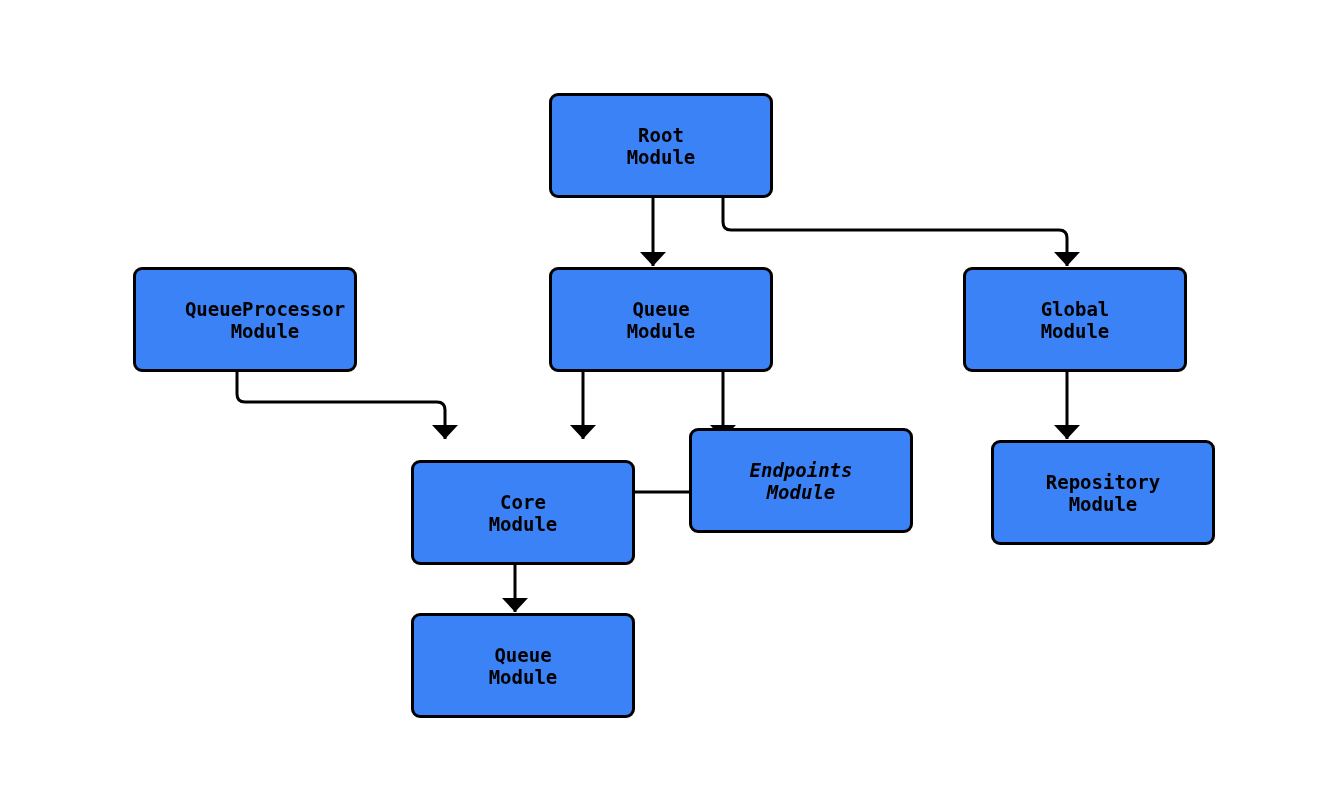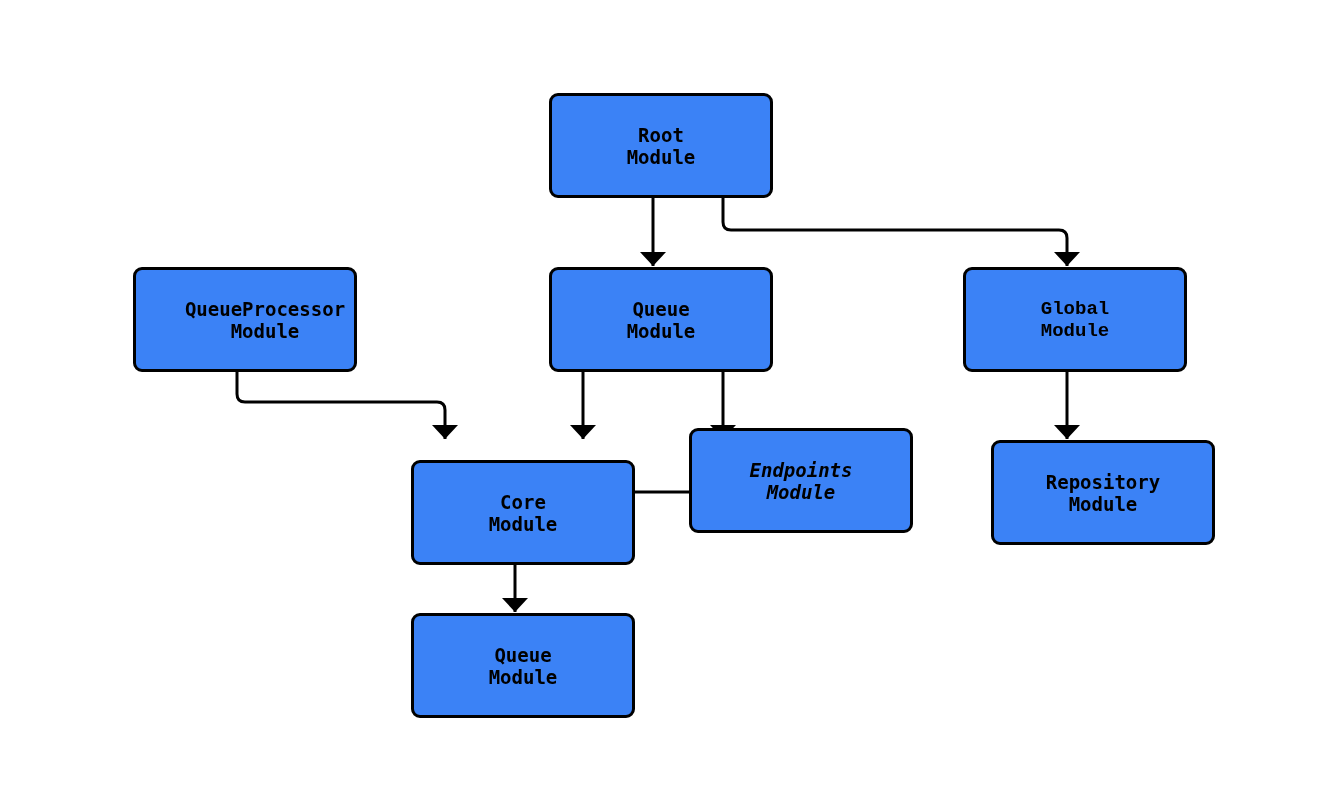--- a/index.html
+++ b/index.html
@@ -77,21 +77,21 @@
   <div class="node" style="left:549px; top:267px;">
     <span class="node-label">Queue
 Module</span>
   </div>
 
   <div class="node" style="left:133px; top:267px;padding-left:40px;">
     <span class="node-label">QueueProcessor
 Module</span>
   </div>
 
-  <div class="node" style="left:963px; top:267px;font-family:Liberation Mono, monospace;">
+  <div class="node" style="left:963px; top:267px;">
     <span class="node-label">Global
 Module</span>
   </div>
 
   <div class="node" style="left:411px; top:460px;">
     <span class="node-label">Core
 Module</span>
   </div>
 
   <div class="node" style="left:689px; top:428px;font-style:italic;">

